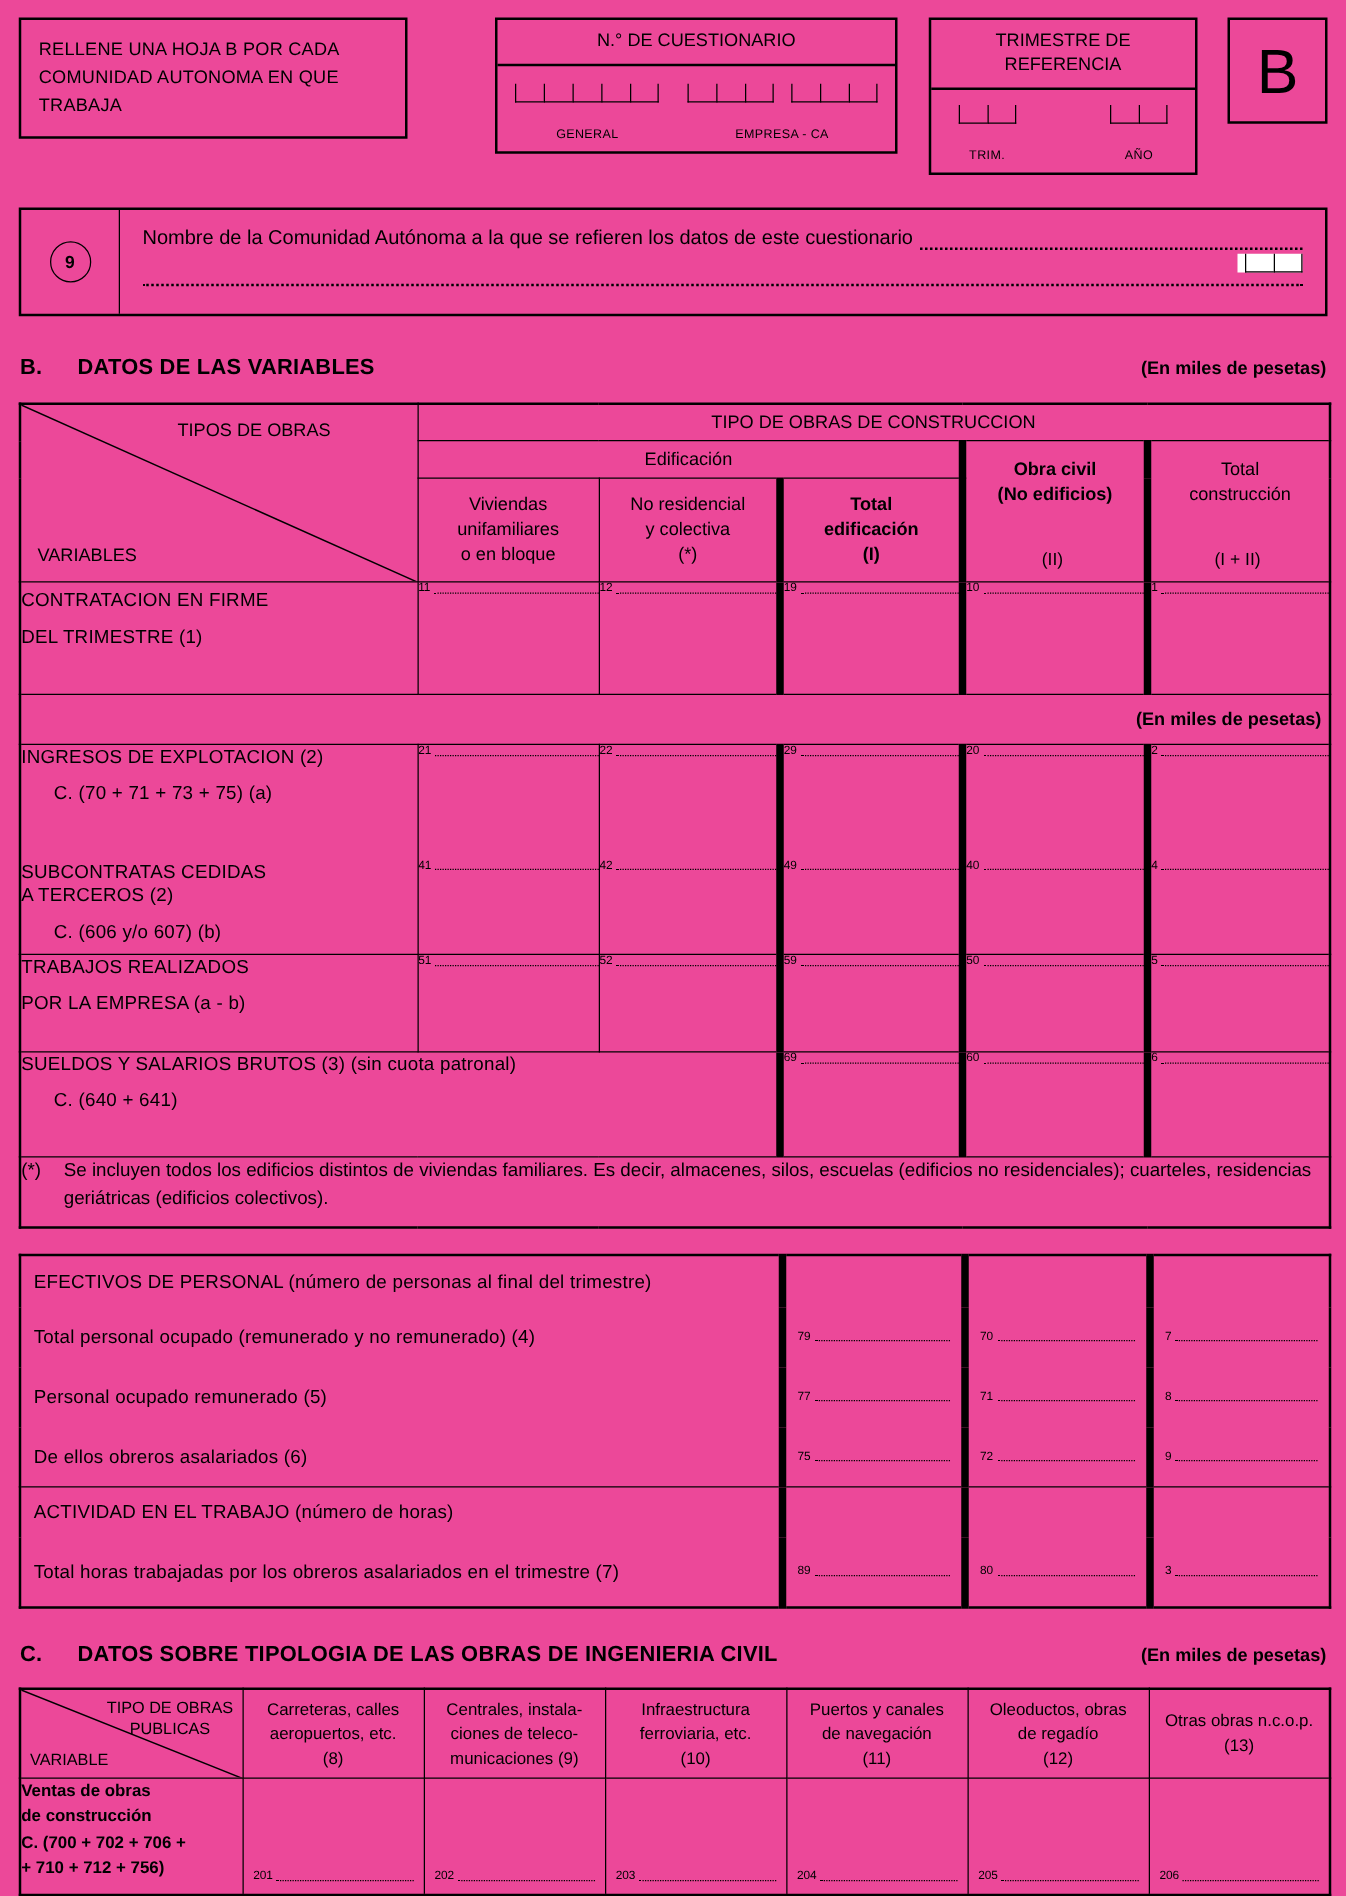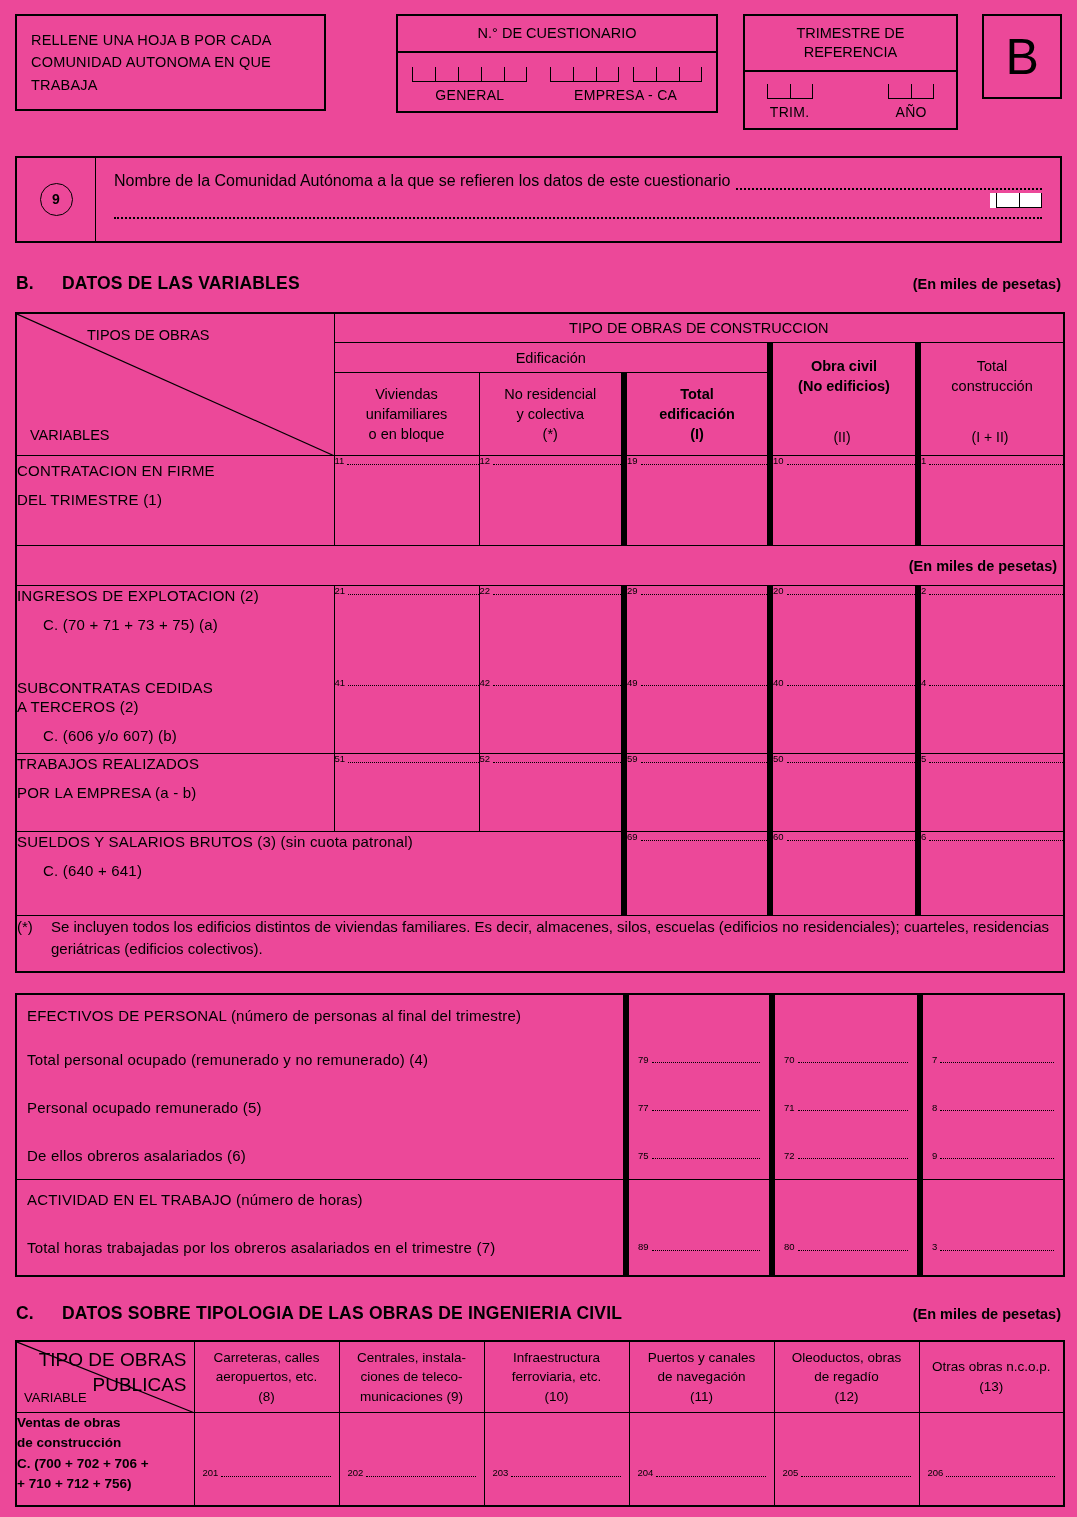--- a/index.html
+++ b/index.html
@@ -13,21 +13,21 @@
   .toprow{display:flex;align-items:flex-start}
   .instr{width:312px;min-height:97px;border:2px solid #000;padding:13px 14px;font-size:14.5px;line-height:1.55;letter-spacing:.2px}
   .qbox{width:322px;margin-left:70px;border:2px solid #000}
   .boxtitle{border-bottom:2px solid #000;text-align:center;font-size:14.5px;padding:8px 4px;line-height:1.3}
   .qbody{display:flex;justify-content:space-between;padding:14px 14px 8px}
   .combcol{display:flex;flex-direction:column;align-items:center}
   .combpair{display:flex;gap:14px}
   .comb{display:inline-flex}
   .comb i{display:block;width:23px;height:15px;border-left:1.6px solid #000;border-bottom:1.6px solid #000;font-style:normal}
   .comb i:last-child{border-right:1.6px solid #000}
-  .comblabel{font-size:14px;margin-top:5px;letter-spacing:.3px}
+  .comblabel{font-size:10px;margin-top:20px;letter-spacing:.3px}
   .tbox{width:216px;margin-left:25px;border:2px solid #000}
   .tbody2{display:flex;justify-content:space-between;padding:12px 22px 8px}
   .bbox{width:80px;height:85px;margin-left:24px;border:2px solid #000;display:flex;align-items:center;justify-content:center;font-size:50px}
 
   
   .cbox{margin-top:26px;border:2px solid #000;height:87px;display:flex}
   .cnum{width:79px;border-right:1.6px solid #000;display:flex;align-items:center;justify-content:center;flex:none}
   .circle{width:33px;height:33px;border:1.7px solid #000;border-radius:50%;display:flex;align-items:center;justify-content:center;font-size:14px;font-weight:700}
   .cbody{flex:1;position:relative;padding:14px 18px 16px;font-size:16px}
   .cline1{display:flex;align-items:flex-end}
@@ -54,21 +54,21 @@
   .pb20{padding-bottom:20px}.pb24{padding-bottom:24px}.pb26{padding-bottom:26px}.pb34{padding-bottom:34px}
 
   
   .tblB{border:2.5px solid #000}
   .tblB td{border:1.5px solid #000;padding:0;vertical-align:top;font-size:15px}
   .tblB .ch{text-align:center;vertical-align:middle;line-height:1.4;font-size:14.5px}
   tr.r1{height:30px}tr.r2{height:30px}tr.r3{height:83px}tr.r4{height:90px}tr.rband{height:40px}
   tr.r6{height:92px}tr.r7{height:76px}tr.r8{height:78px}tr.r9{height:84px}tr.rfoot{height:56px}
   .corner{position:relative}
   .diag{position:absolute;left:0;top:0;width:100%;height:100%;display:block}
-  .ctop{position:absolute;top:13px;left:70px;right:14px;font-size:14.5px}
+  .ctop{position:absolute;top:13px;left:70px;right:14px;text-align:center;font-size:14.5px}
   .cbot{position:absolute;bottom:12px;left:13px;font-size:14.5px}
   .ocell{position:relative}
   .hmain{padding-top:13px;text-align:center;line-height:1.4;font-size:14.5px}
   .hnum{position:absolute;left:0;right:4px;bottom:10px;text-align:center;font-size:14px;font-weight:400}
   .lbl{padding:13px 8px 0 14px;letter-spacing:.2px}
   .l1{line-height:1.95}
   .tight{line-height:1.3}
   .l2{margin-top:10px}
   .ind{margin-left:26px}
   .band{border-left:none !important;border-right:none !important;text-align:right;vertical-align:middle !important;padding-right:6px !important}
@@ -88,24 +88,24 @@
   .indent2{padding-left:50px}
   .indent3{padding-left:74px}
   .tblP .code{vertical-align:middle;padding:0 9px}
 
   
   .tblC{border:2px solid #000;margin-top:0}
   .tblC td{border:1.5px solid #000;padding:0;font-size:13.5px}
   tr.ch1{height:72px}tr.cd{height:93px}
   .chc{text-align:center;vertical-align:middle;line-height:1.45}
   .ccorner{position:relative}
-  .cctop{position:absolute;top:5px;right:7px;text-align:right;font-size:19px;line-height:1.35}
+  .cctop{position:absolute;top:5px;right:7px;text-align:center;font-size:13px;line-height:1.35}
   .ccbot{position:absolute;bottom:7px;left:7px;font-size:13px}
   .vlabel{font-weight:700;padding:7px 6px 0 8px;line-height:1.5;vertical-align:top}
-  .tblC .code{vertical-align:bottom;padding:0 8px 27px}
+  .tblC .code{vertical-align:bottom;padding:0 8px 9px}
 </style>
 </head>
 <body>
 
 <div class="page">
 
   <div class="toprow">
     <div class="instr pre">RELLENE UNA HOJA B POR CADA
 COMUNIDAD AUTONOMA EN QUE
 TRABAJA</div>

